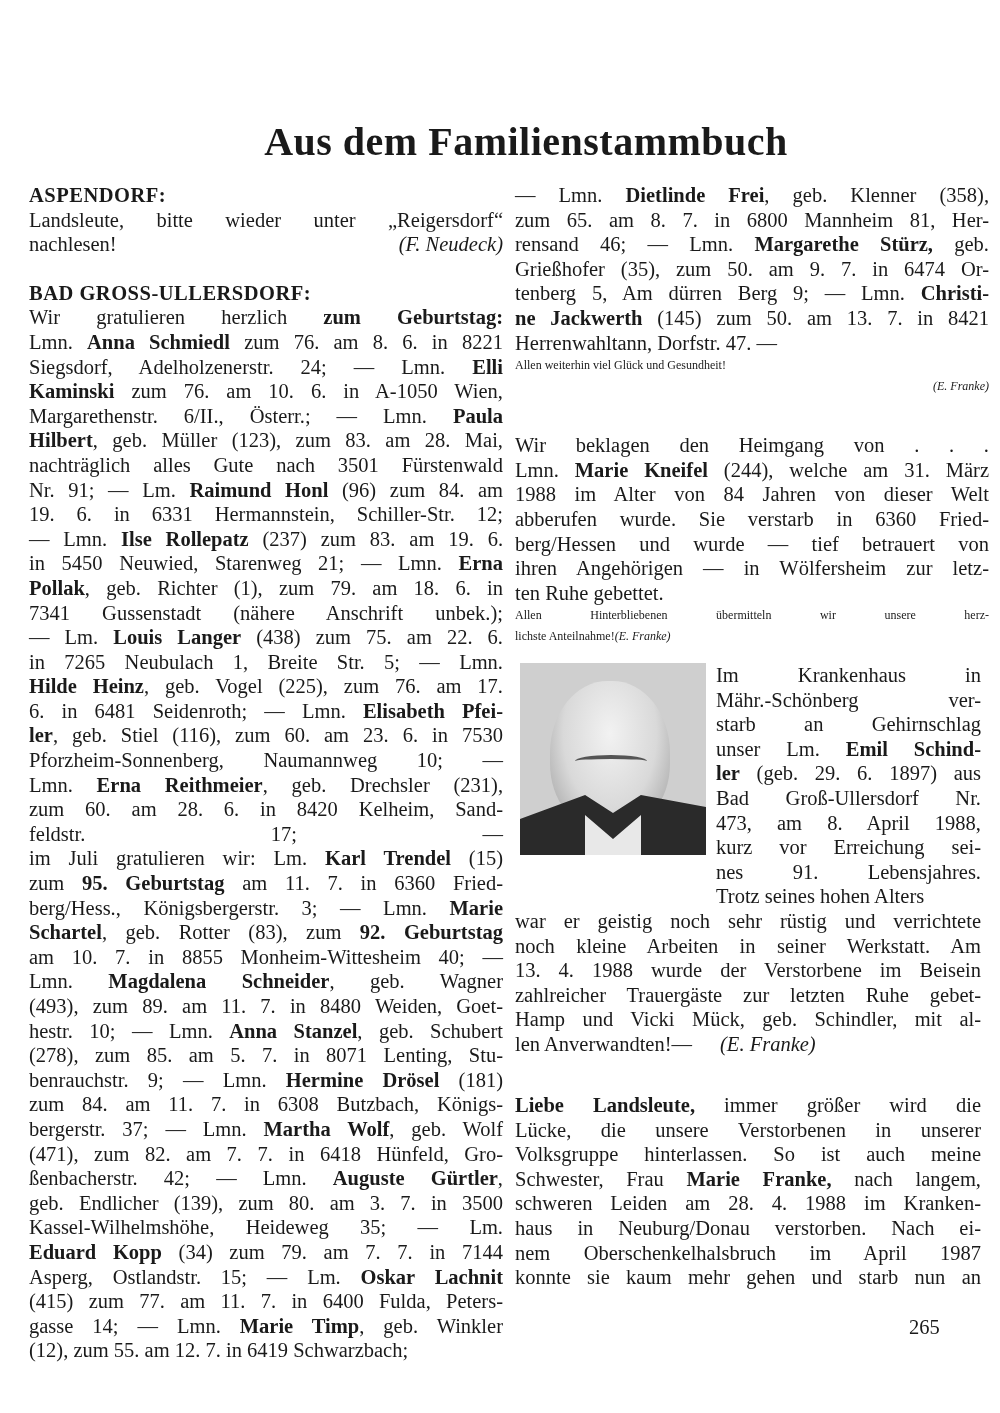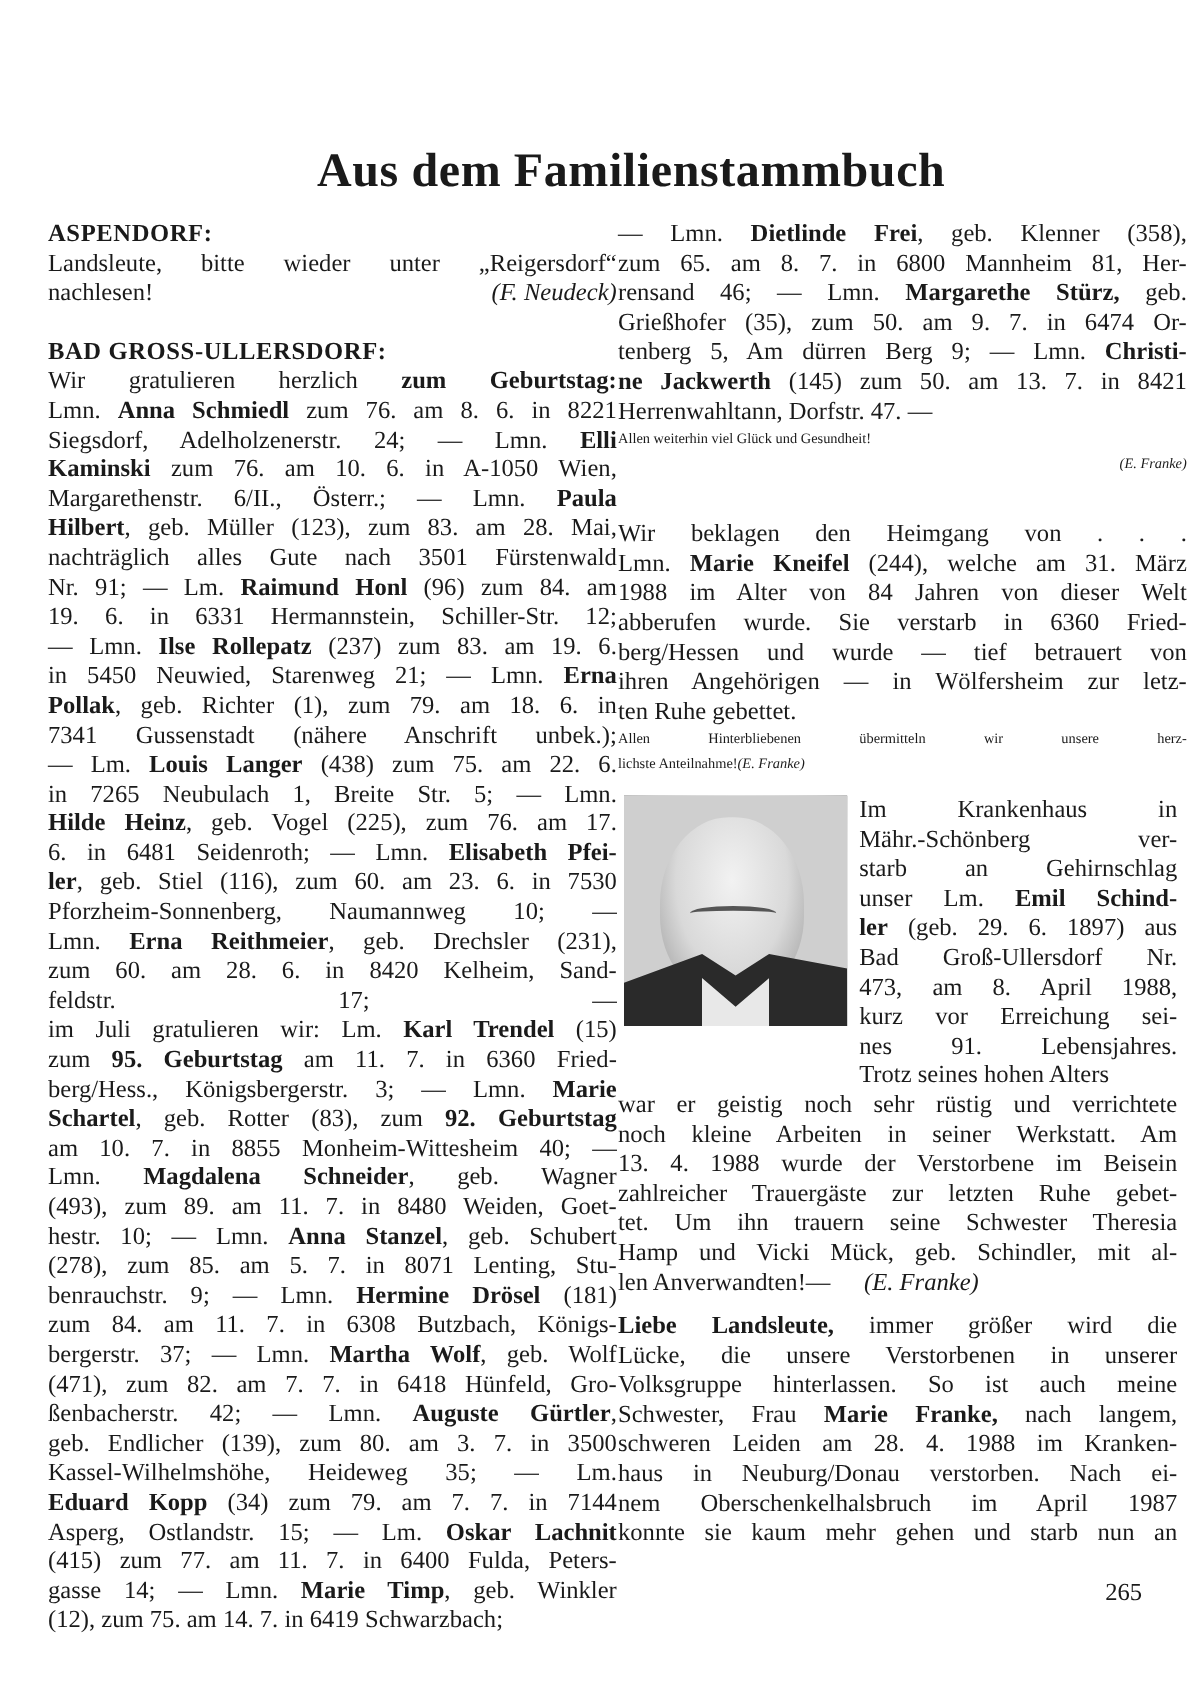--- a/index.html
+++ b/index.html
@@ -1,21 +1,21 @@
 <!DOCTYPE html>
 <html><head>
 <meta charset="utf-8">
 <style>
   html, body { margin: 0; padding: 0; background: #ffffff; }
   body { width: 1000px; height: 1413px; position: relative; overflow: hidden;
          font-family: "Liberation Serif", "DejaVu Serif", serif; color: #1a1a1a; }
   .title { position: absolute; left: 0; width: 1000px; top: 118px; text-align: center;
            font-size: 40px; font-weight: bold; letter-spacing: 0.5px; padding-left: 26px; }
   .col { position: absolute; width: 474px; }
-  .col-left { left: 40px; top: 183px; }
+  .col-left { left: 29px; top: 183px; }
   .col-right { left: 515px; top: 183px; }
   .line { display: block; height: 24.6px; line-height: 24.6px; font-size: 20.5px;
           text-align: justify; text-align-last: justify; white-space: nowrap; }
   .line.last { text-align-last: left; }
   .line b { font-weight: bold; }
   .heading { font-size: 20.5px; font-weight: bold; height: 24.6px; line-height: 24.6px; letter-spacing: 0.5px; }
   .small { font-size: 12px; height: 21px; line-height: 21px; }
   .sig { font-style: italic; text-align: right; text-align-last: right; }
   .row-sig { display: flex; justify-content: flex-start; }
   .gap { height: 24px; }
@@ -26,21 +26,21 @@
   .photo .head { position: absolute; left: 30px; top: 18px; width: 120px; height: 150px; border-radius: 48% 48% 45% 45%;
                  background: radial-gradient(ellipse at 50% 35%, #f2f2f2 0%, #d9d9d9 55%, #9a9a9a 100%); }
   .photo .eyes { position: absolute; left: 55px; top: 92px; width: 72px; height: 8px;
                  border-top: 4px solid #555; border-radius: 50%; }
   .photo .coat { position: absolute; left: 0; bottom: 0; width: 186px; height: 60px;
                  background: #2a2a2a; clip-path: polygon(0 40%, 35% 0, 50% 30%, 65% 0, 100% 20%, 100% 100%, 0 100%); }
   .photo .collar { position: absolute; left: 65px; bottom: 0; width: 56px; height: 40px; background: #e8e8e8;
                    clip-path: polygon(0 0, 50% 60%, 100% 0, 100% 100%, 0 100%); }
   .wrap-text { position: absolute; left: 716px; top: 663px; width: 265px; }
   .below-text { position: absolute; left: 515px; width: 466px; }
-  .page-number { position: absolute; left: 909px; top: 1316px; font-size: 20.5px; margin-left: 12px; }
+  .page-number { position: absolute; left: 909px; top: 1316px; font-size: 20.5px; }
 </style>
 </head>
 <body>
 
 <div class="title">Aus dem Familienstammbuch</div>
 
 <div class="col col-left">
   <div class="heading">ASPENDORF:</div>
   <div>
       <div class="line"><span>Landsleute, bitte wieder unter „Reigersdorf“</span></div>
@@ -85,21 +85,21 @@
       <div class="line"><span>zum 84. am 11. 7. in 6308 Butzbach, Königs-</span></div>
       <div class="line"><span>bergerstr. 37; — Lmn. </span><b>Martha Wolf</b><span>, geb. Wolf</span></div>
       <div class="line"><span>(471), zum 82. am 7. 7. in 6418 Hünfeld, Gro-</span></div>
       <div class="line"><span>ßenbacherstr. 42; — Lmn. </span><b>Auguste Gürtler</b><span>,</span></div>
       <div class="line"><span>geb. Endlicher (139), zum 80. am 3. 7. in 3500</span></div>
       <div class="line"><span>Kassel-Wilhelmshöhe, Heideweg 35; — Lm.</span></div>
       <div class="line"><b>Eduard Kopp</b><span> (34) zum 79. am 7. 7. in 7144</span></div>
       <div class="line"><span>Asperg, Ostlandstr. 15; — Lm. </span><b>Oskar Lachnit</b></div>
       <div class="line"><span>(415) zum 77. am 11. 7. in 6400 Fulda, Peters-</span></div>
       <div class="line"><span>gasse 14; — Lmn. </span><b>Marie Timp</b><span>, geb. Winkler</span></div>
-      <div class="line last"><span>(12), zum 75. am 14. 7. in 6419 Schwarzbach;</span></div>
+      <div class="line last"><span>(12), zum 55. am 12. 7. in 6419 Schwarzbach;</span></div>
     </div>
 </div>
 
 <div class="col col-right">
   <div>
       <div class="line"><span>— Lmn. </span><b>Dietlinde Frei</b><span>, geb. Klenner (358),</span></div>
       <div class="line"><span>zum 65. am 8. 7. in 6800 Mannheim 81, Her-</span></div>
       <div class="line"><span>rensand 46; — Lmn. </span><b>Margarethe Stürz,</b><span> geb.</span></div>
       <div class="line"><span>Grießhofer (35), zum 50. am 9. 7. in 6474 Or-</span></div>
       <div class="line"><span>tenberg 5, Am dürren Berg 9; — Lmn. </span><b>Christi-</b></div>
@@ -145,21 +145,20 @@
     <div class="line"><span>nes 91. Lebensjahres.</span></div>
     <div class="line last"><span>Trotz seines hohen Alters</span></div>
   </div>
 
 <div class="below-text" style="top:909px">
   <div>
       <div class="line"><span>war er geistig noch sehr rüstig und verrichtete</span></div>
       <div class="line"><span>noch kleine Arbeiten in seiner Werkstatt. Am</span></div>
       <div class="line"><span>13. 4. 1988 wurde der Verstorbene im Beisein</span></div>
       <div class="line"><span>zahlreicher Trauergäste zur letzten Ruhe gebet-</span></div>
-      <div class="line"><span>tet. Um ihn trauern seine Schwester Theresia</span></div>
       <div class="line"><span>Hamp und Vicki Mück, geb. Schindler, mit al-</span></div>
     </div>
   <div class="line row-sig">
     <span>len Anverwandten!</span>
     <span><span style="margin-right:28px">—</span><i>(E. Franke)</i></span>
   </div>
 </div>
 
 <div class="below-text" style="top:1093px">
     <div class="line"><b>Liebe Landsleute,</b><span> immer größer wird die</span></div>

